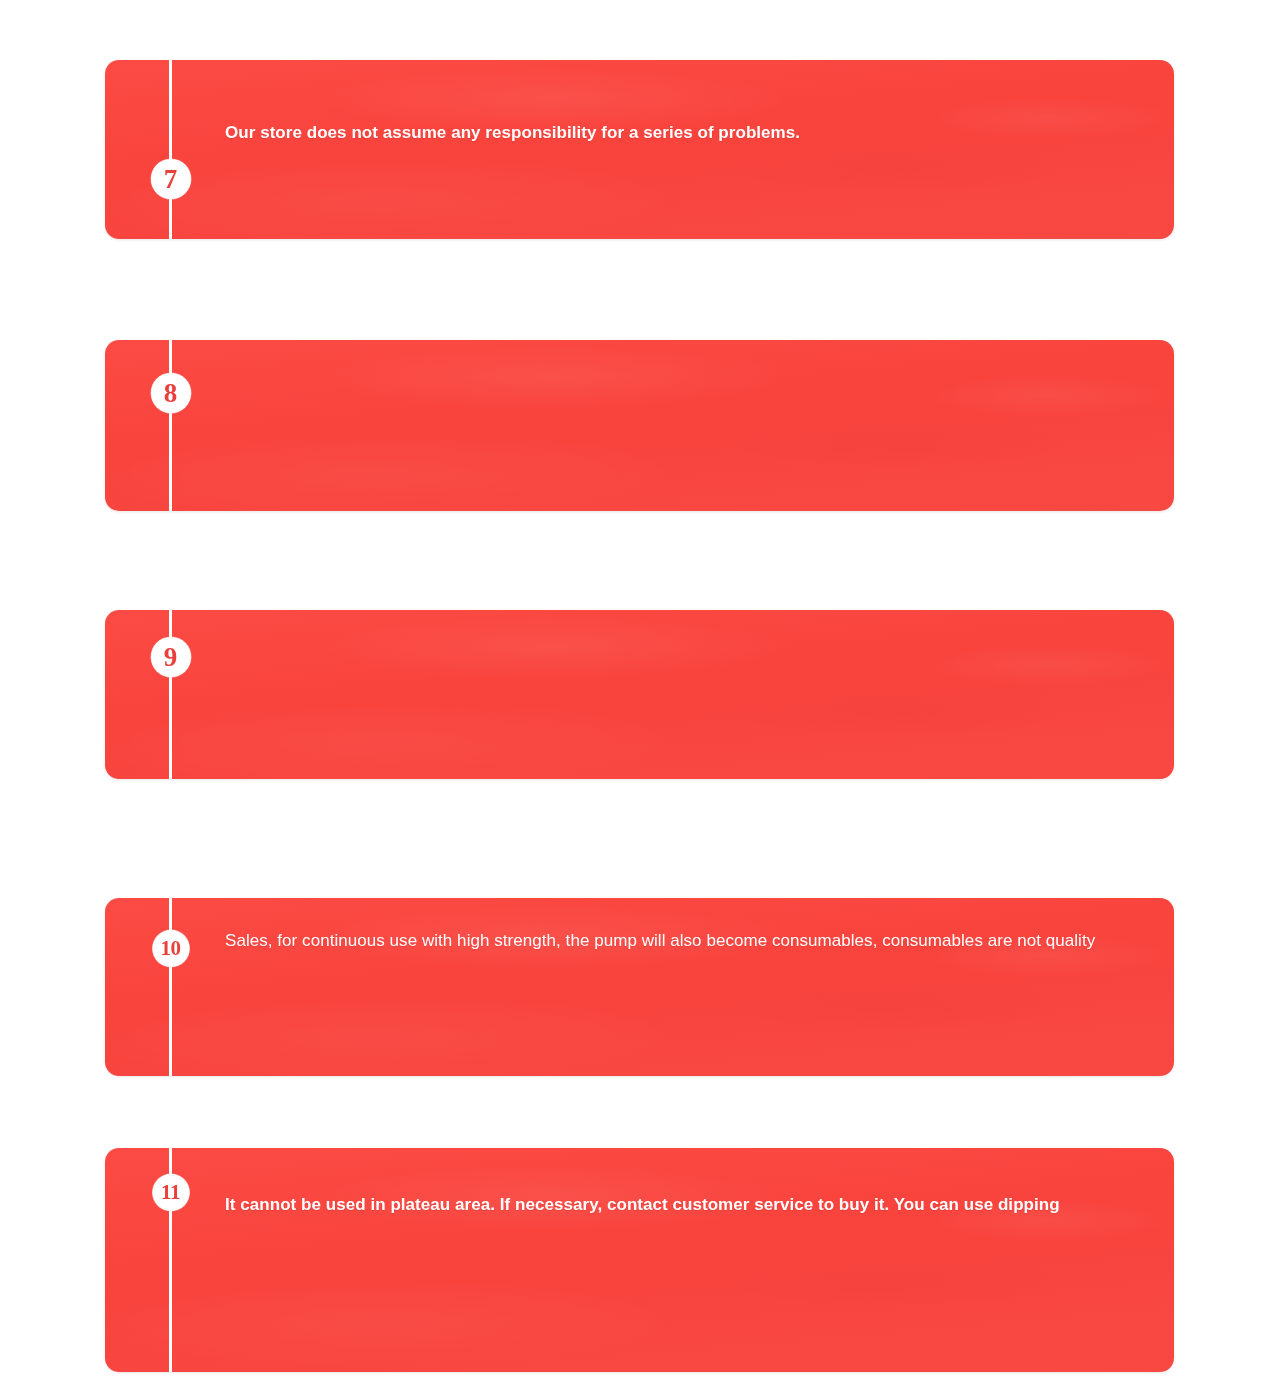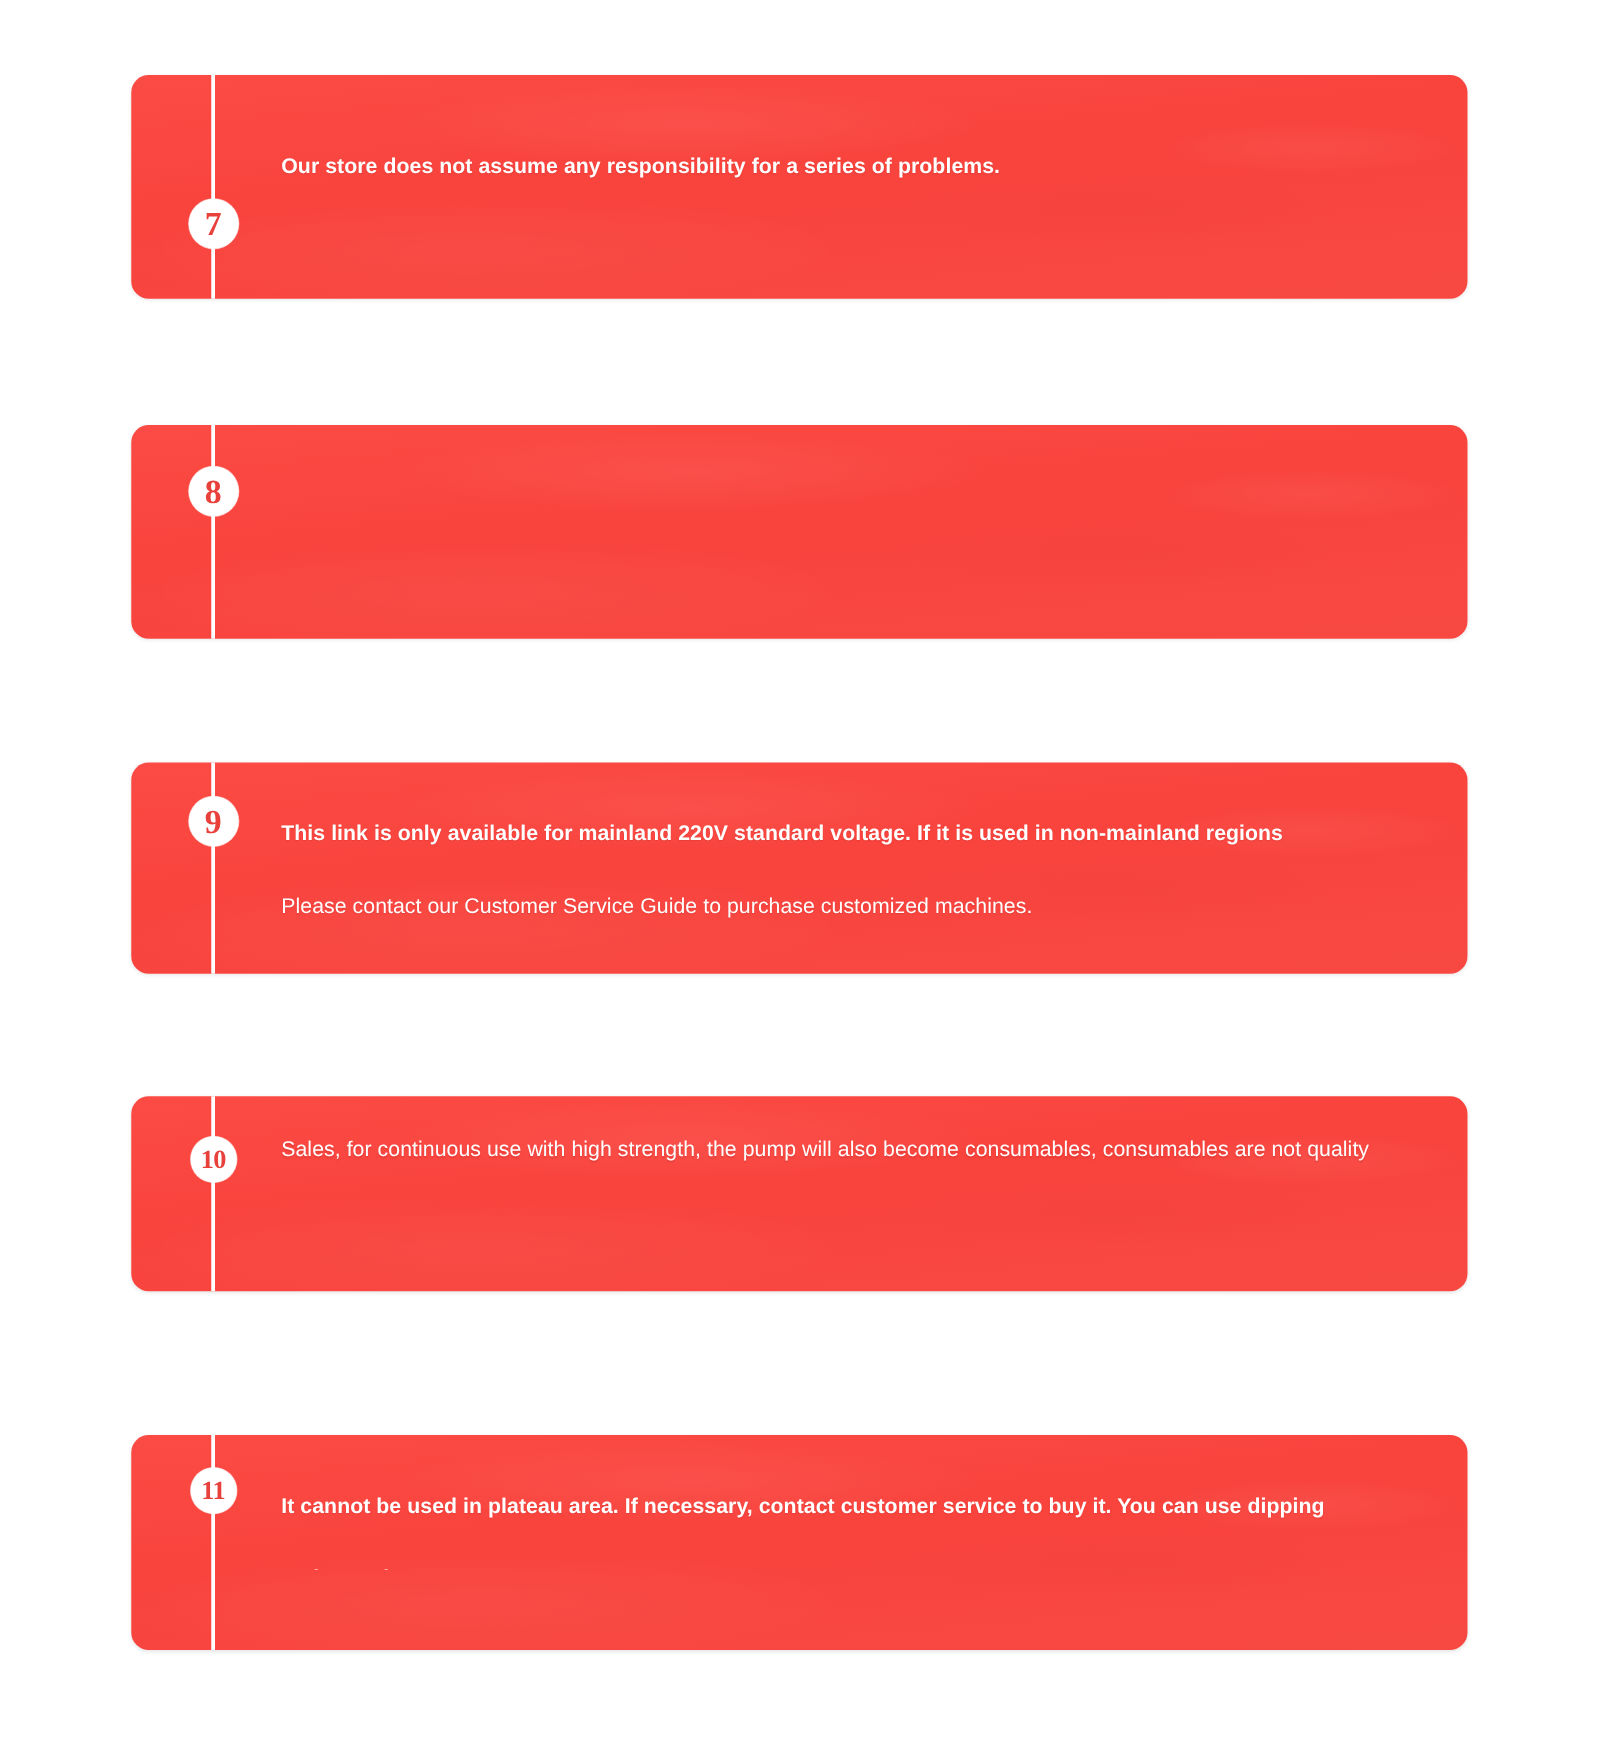--- a/index.html
+++ b/index.html
@@ -116,25 +116,25 @@
   #card-7  .card-body { top: 44px; }
 
   #card-8  { top: 340px;  height: 171px; }
   #card-8  .badge   { top: 33px; }
   #card-8  .card-body { top: 28px; }
 
   #card-9  { top: 610px;  height: 169px; }
   #card-9  .badge   { top: 27px; }
   #card-9  .card-body { top: 28px; }
 
-  #card-10 { top: 877px;  height: 156px; }
+  #card-10 { top: 898px;  height: 178px; }
   #card-10 .badge   { top: 32px; }
   #card-10 .card-body { top: 22px; }
 
-  #card-11 { top: 1148px; height: 172px; }
+  #card-11 { top: 1148px; height: 224px; }
   #card-11 .badge   { top: 26px; }
   #card-11 .card-body { top: 28px; }
 
   
   #card-11 .clipped-line {
     display: block;
     max-height: 22px;
     overflow: hidden;
   }
 </style>
@@ -161,24 +161,20 @@
     <div class="card-body">
       <div class="gap-lg"></div>
     </div>
   </section>
 
   <section class="notice-card" id="card-9">
     <div class="divider-rule"></div>
     <div class="badge single">
       <span>9</span>
     </div>
-    <div class="card-body">
-      <p class="para loose">This link is only available for mainland 220V standard voltage. If it is used in non-mainland regions</p>
-      <p class="para loose semi">Please contact our Customer Service Guide to purchase customized machines.</p>
-    </div>
   </section>
 
   <section class="notice-card" id="card-10">
     <div class="divider-rule"></div>
     <div class="badge double">
       <span>10</span>
     </div>
     <div class="card-body">
       <div class="gap-md"></div>
       <p class="para mid semi">Sales, for continuous use with high strength, the pump will also become consumables, consumables are not quality</p>

